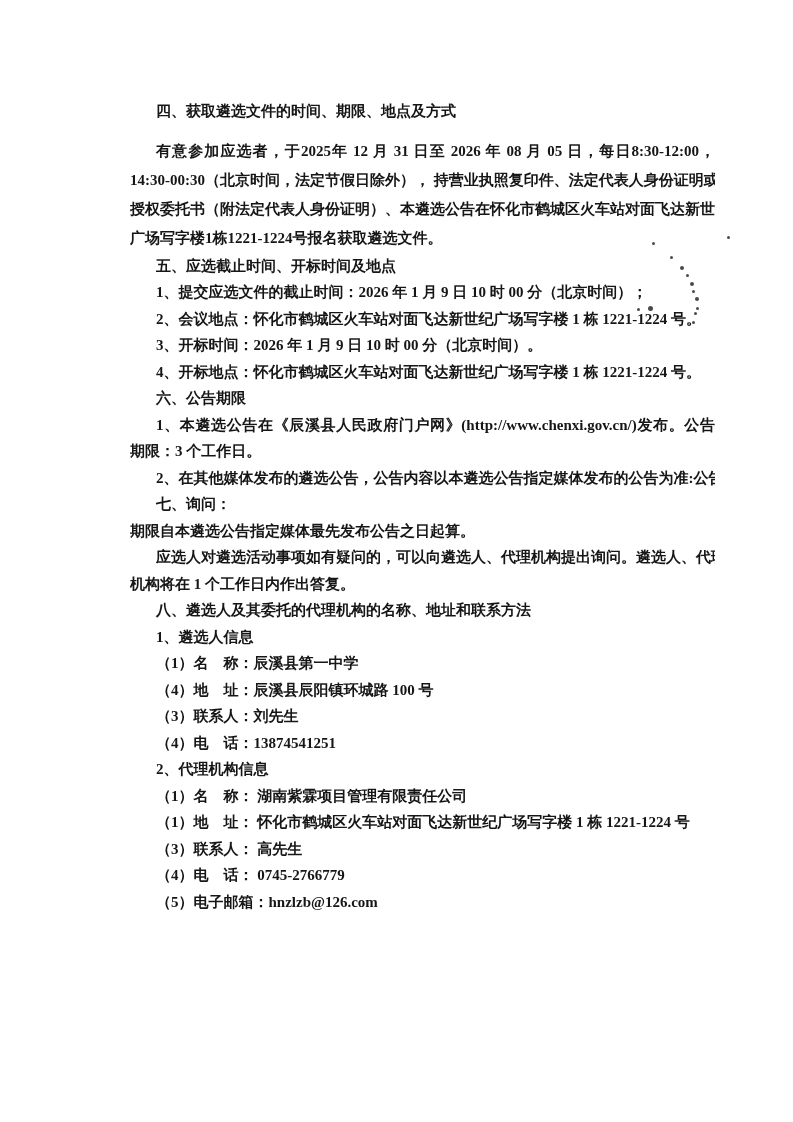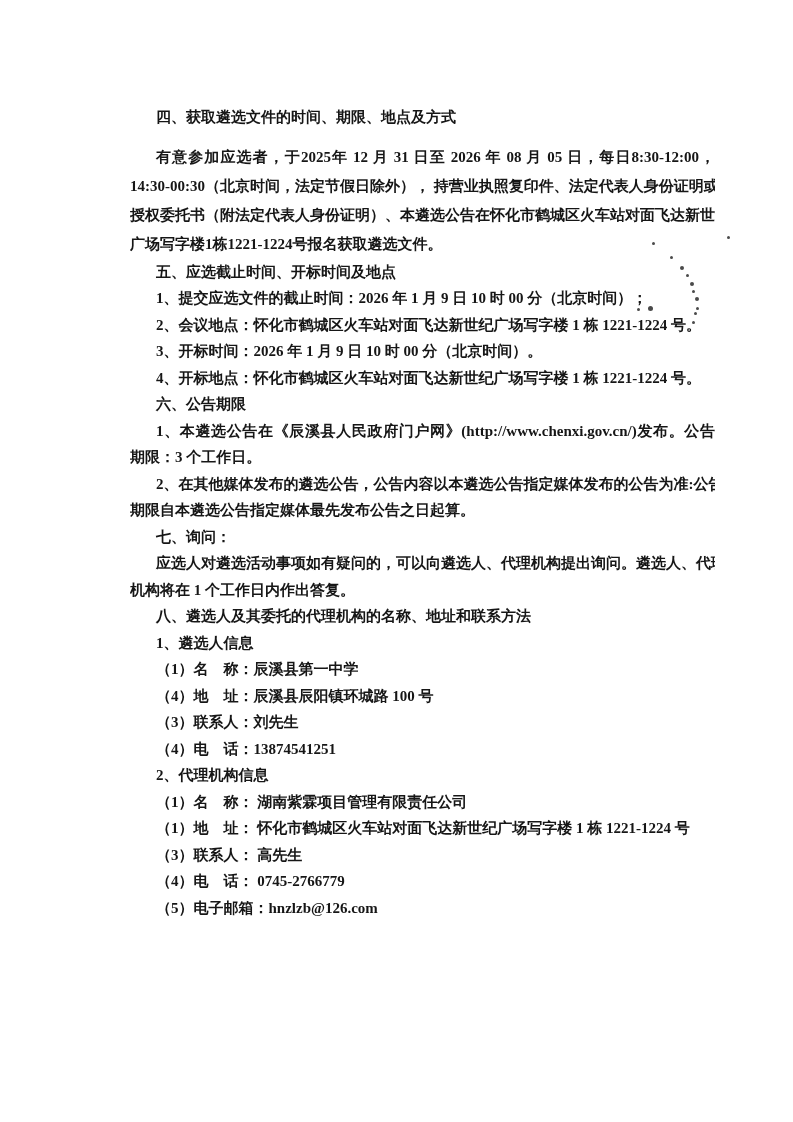--- a/index.html
+++ b/index.html
@@ -4,21 +4,21 @@
 <style>
   html,body{margin:0;padding:0;background:#ffffff;}
   .page{
     position:relative;
     width:793px;height:1122px;
     background:#ffffff;
     overflow:hidden;
     font-family:"Liberation Serif","DejaVu Serif",serif;
     color:#161616;
   }
-  .content{position:absolute;left:130px;top:104px;width:585px;}
+  .content{position:absolute;left:130px;top:98px;width:585px;}
   .line{
     font-size:15px;
     line-height:26.5px;
     font-weight:600;
     white-space:nowrap;
     overflow:hidden;
   }
   .ind{padding-left:26px;}
   .j{text-align:justify;text-align-last:justify;text-justify:inter-character;}
   .tall{line-height:29px;}
@@ -45,23 +45,23 @@
 
     <div class="line ind"><span>1、提交应选文件的截止时间：</span><span class="u">2026</span><span> 年</span><span class="u"> 1 </span><span>月</span><span class="u"> 9 </span><span>日 </span><span class="u">10</span><span> 时</span><span class="u"> 00 </span><span>分（北京时间）；</span></div>
     <div class="line ind"><span>2、会议地点：</span><span class="u">怀化市鹤城区火车站对面飞达新世纪广场写字楼 1 栋 1221-1224 号。　　</span></div>
     <div class="line ind"><span>3、开标时间：</span><span class="u">2026</span><span> 年</span><span class="u"> 1 </span><span>月</span><span class="u"> 9 </span><span>日 </span><span class="u">10</span><span> 时</span><span class="u"> 00 </span><span>分（北京时间）。</span></div>
     <div class="line ind"><span>4、开标地点：</span><span class="u">怀化市鹤城区火车站对面飞达新世纪广场写字楼 1 栋 1221-1224 号。　</span></div>
 
     <div class="line h ind"><span>六、公告期限</span></div>
     <div class="line ind j"><span>1、本遴选公告在《辰溪县人民政府门户网》(http://www.chenxi.gov.cn/)发布。公告</span></div>
     <div class="line"><span>期限：3 个工作日。</span></div>
     <div class="line ind j"><span>2、在其他媒体发布的遴选公告，公告内容以本遴选公告指定媒体发布的公告为准:公告</span></div>
+    <div class="line h ind"><span>七、询问：</span></div>
+
     <div class="line"><span>期限自本遴选公告指定媒体最先发布公告之日起算。</span></div>
-
-    <div class="line h ind"><span>七、询问：</span></div>
     <div class="line ind j"><span>应选人对遴选活动事项如有疑问的，可以向遴选人、代理机构提出询问。遴选人、代理</span></div>
     <div class="line"><span>机构将在 1 个工作日内作出答复。</span></div>
 
     <div class="line h ind"><span>八、遴选人及其委托的代理机构的名称、地址和联系方法</span></div>
     <div class="line h ind"><span>1、遴选人信息</span></div>
     <div class="line ind"><span>（1）名　称：辰溪县第一中学</span></div>
     <div class="line ind"><span>（4）地　址：辰溪县辰阳镇环城路 100 号</span></div>
     <div class="line ind"><span>（3）联系人：刘先生</span></div>
     <div class="line ind"><span>（4）电　话：13874541251</span></div>
     <div class="line h ind"><span>2、代理机构信息</span></div>

